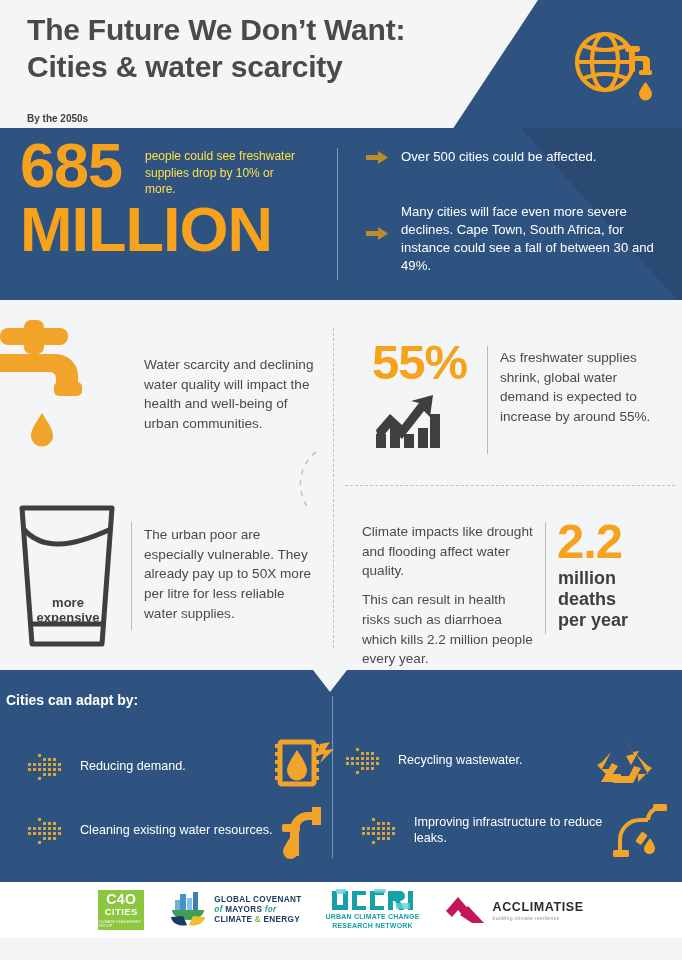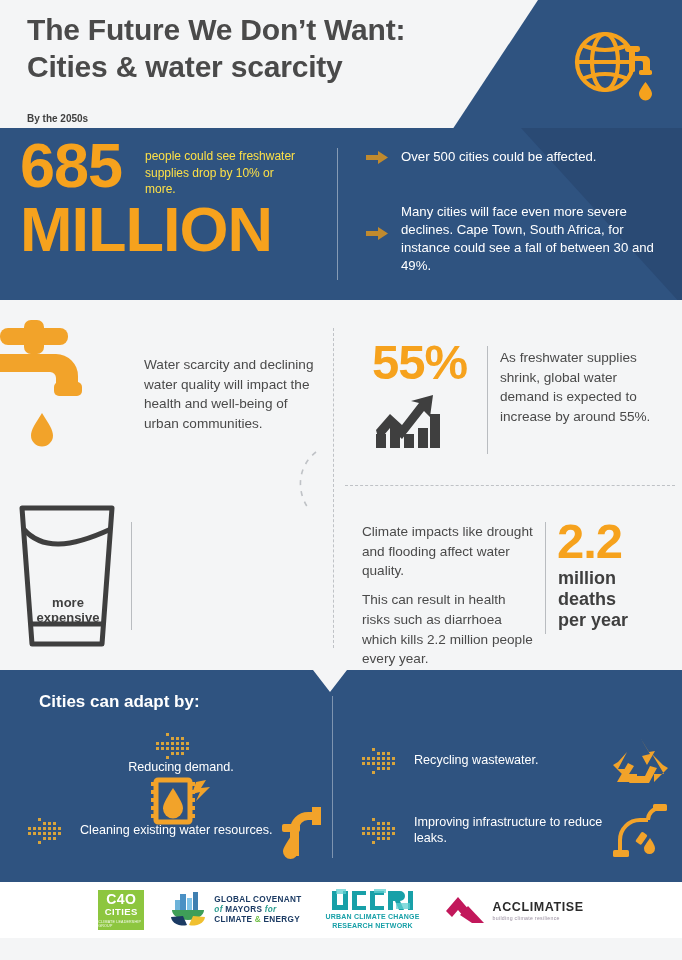--- a/index.html
+++ b/index.html
@@ -208,22 +208,22 @@
   }
 
   
   .adapt {
     position: absolute; left: 0; top: 670px;
     width: 682px; height: 212px;
     background: #2f5380;
     clip-path: polygon(0 0, 313px 0, 330px 22px, 347px 0, 682px 0, 682px 100%, 0 100%);
   }
   .adapt-title {
-    position: absolute; left: 39px; top: 22px;
-    font-size: 17px; font-weight: bold;
+    position: absolute; left: 6px; top: 22px;
+    font-size: 14px; font-weight: bold;
     color: #ffffff;
   }
   .adapt-divider {
     position: absolute; left: 332px; top: 26px;
     width: 1.2px; height: 162px;
     background: rgba(255,255,255,0.38);
   }
   .adapt-item {
     position: absolute;
     display: flex; align-items: center;
@@ -236,23 +236,23 @@
   }
   .adapt-item .adapt-label {
     flex: 1 1 auto;
     font-size: 12.6px; line-height: 1.25;
     color: #ffffff;
   }
   .adapt-item .adapt-pic {
     flex: 0 0 auto;
     width: 62px; height: 58px;
   }
-  .ai-1 { left: 26px; top: 62px; flex-direction: column; }
+  .ai-1 { left: 26px; top: 68px; }
   .ai-2 { left: 26px; top: 132px; }
-  .ai-3 { left: 360px; top: 62px; align-items: center; }
+  .ai-3 { left: 344px; top: 62px; align-items: center; }
   .ai-4 { left: 360px; top: 132px; }
 
   
   .footer {
     position: absolute; left: 0; top: 882px;
     width: 682px; height: 78px;
     background: #ffffff;
   }
   .footer-logos {
     position: absolute; left: 0; top: 0;
@@ -388,20 +388,21 @@
         <path d="M10 6 h90 l-10 136 h-70 z"></path>
         <path d="M11.5 27 C 30 48, 58 46, 99 27"></path>
         <path d="M19.5 122 h71"></path>
       </g>
     </svg>
     <div class="glass-more">
       <div>more</div>
       <div>expensive</div>
     </div>
     <div class="mid-divider-2"></div>
+    <div class="glass-text">The urban poor are especially vulnerable. They already pay up to 50X more per litre for less reliable water supplies.</div>
 
     <div class="climate-text">
       <p>Climate impacts like drought and flooding affect water quality.</p>
       <p>This can result in health risks such as diarrhoea which kills 2.2 million people every year.</p>
     </div>
     <div class="mid-divider-3"></div>
     <div class="deaths-num">2.2</div>
     <div class="deaths-label">
       <div>million</div>
       <div>deaths</div>

